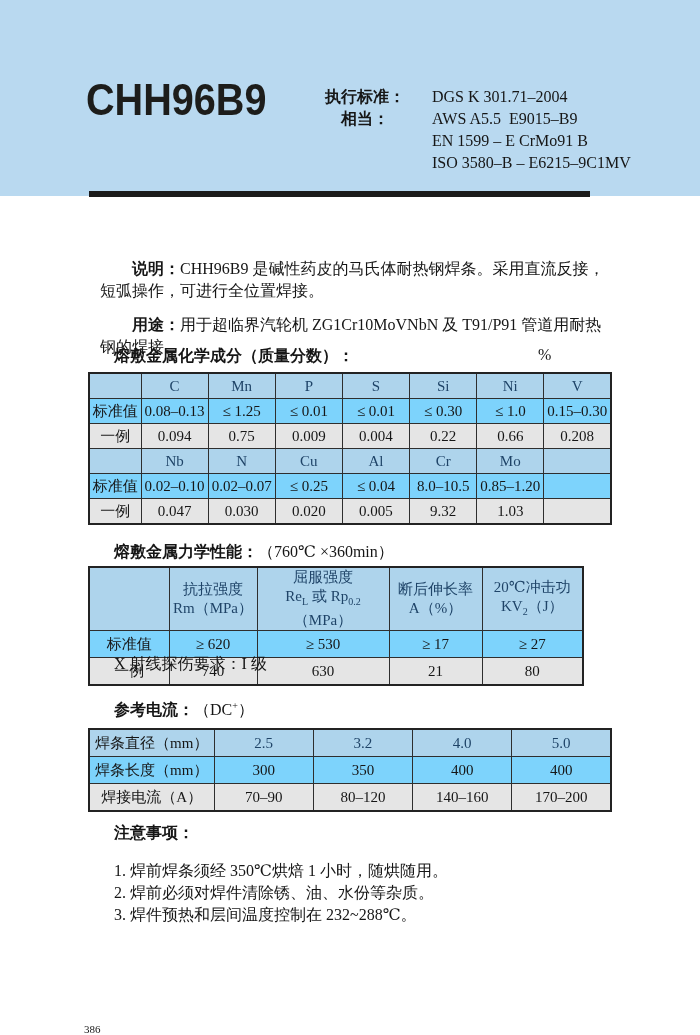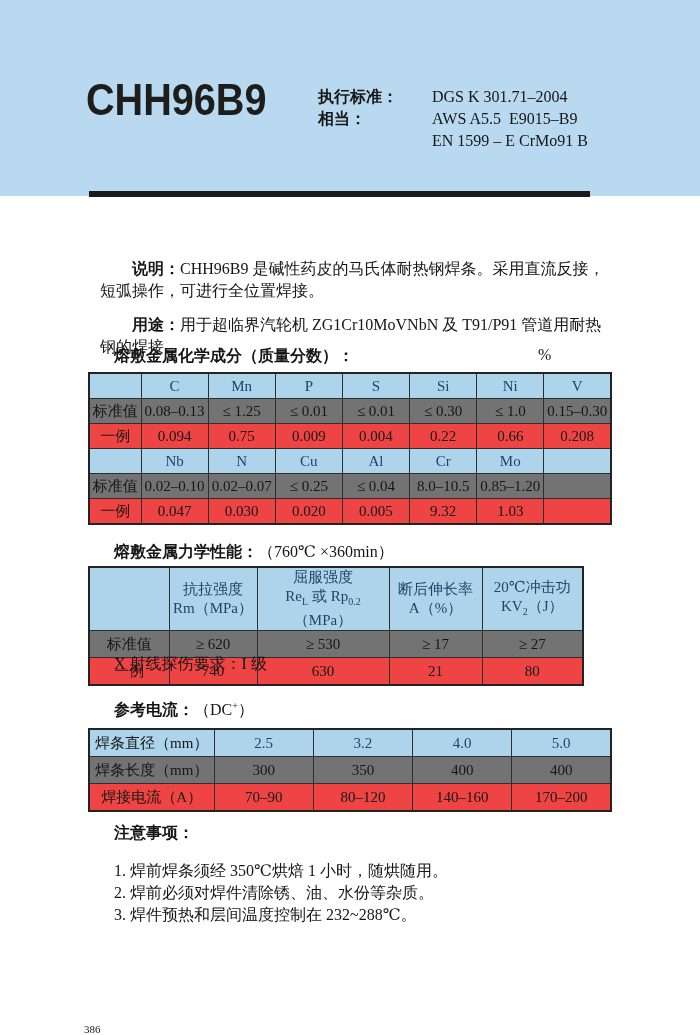--- a/index.html
+++ b/index.html
@@ -14,21 +14,21 @@
 
   .product {
     position:absolute; left:86px; top:74px;
     font-family:"Liberation Sans","DejaVu Sans",sans-serif;
     font-weight:800; font-size:45px; color:#1d1d1b;
     transform:scaleX(.88); transform-origin:left top; letter-spacing:0;
   }
 
   .standards { position:absolute; left:318px; top:86px; font-size:16px; line-height:22px; }
   .srow { display:flex; }
-  .slabel { width:94px; text-align:left; font-family:"Liberation Sans","DejaVu Sans",sans-serif; font-weight:bold; }
+  .slabel { width:94px; text-align:center; font-family:"Liberation Sans","DejaVu Sans",sans-serif; font-weight:bold; }
   .sval { white-space:pre; margin-left:20px; }
 
   .black-bar { position:absolute; left:89px; top:191px; width:501px; height:6px; background:#1b1b1b; }
 
   .desc { position:absolute; left:88px; top:246px; width:530px; font-size:16px; line-height:22px; }
   .desc p { margin:12px; text-indent:2em; word-break:break-all; }
 
   .cap { position:absolute; font-size:16px; line-height:20px; }
   .cap .norm { font-weight:normal; font-family:"Liberation Serif","DejaVu Serif",serif; }
 
@@ -39,22 +39,22 @@
 
   .chem-table { left:88px; top:372px; width:524px; }
   .chem-table td { height:24px; }
   .mech-table { left:88px; top:566px; width:496px; }
   .mech-table td { height:26px; }
   .mech-table tr.hdr td { height:44px; line-height:19px; }
   .cur-table { left:88px; top:728px; width:524px; }
   .cur-table td { height:26px; }
 
   td.blue { background:#aed4ec; color:#1f4468; }
-  td.rowA { background:#737373; }
-  td.rowB { background:#ef4444;margin-top:29px; }
+  td.rowA { background:#7dd3fc; }
+  td.rowB { background:#e5e5e5;margin-top:29px; }
   td.lbl  { font-size:15px; }
   sub { font-size:10px; }
   sup { font-size:10px; }
 
   .xray { position:absolute; left:114px; top:654px; font-size:16px; }
   .notes { position:absolute; left:114px; top:822px; font-size:16px; line-height:22px; }
   .notes .title { margin-bottom:16px; }
   .pagenum { position:absolute; left:84px; top:1023px; font-size:11px; }
   .pct { position:absolute; left:538px; top:346px; font-size:16px; }
 </style>
@@ -71,20 +71,24 @@
     <span class="sval">DGS K 301.71–2004</span>
   </div>
   <div class="srow">
     <span class="slabel">相当：</span>
     <span class="sval">AWS A5.5  E9015–B9</span>
   </div>
   <div class="srow">
     <span class="slabel"></span>
     <span class="sval">EN 1599 – E CrMo91 B</span>
   </div>
+  <div class="srow">
+    <span class="slabel"></span>
+    <span class="sval">ISO 3580–B – E6215–9C1MV</span>
+  </div>
 </div>
 
 <div class="black-bar"></div>
 
 <div class="desc">
   <p><b class="hei">说明：</b><span>CHH96B9 是碱性药皮的马氏体耐热钢焊条。采用直流反接，短弧操作，可进行全位置焊接。</span></p>
   <p><b class="hei">用途：</b><span>用于超临界汽轮机 ZG1Cr10MoVNbN 及 T91/P91 管道用耐热钢的焊接。</span></p>
 </div>
 
 <div class="cap hei" style="left:114px; top:346px;">熔敷金属化学成分（质量分数）：</div>

